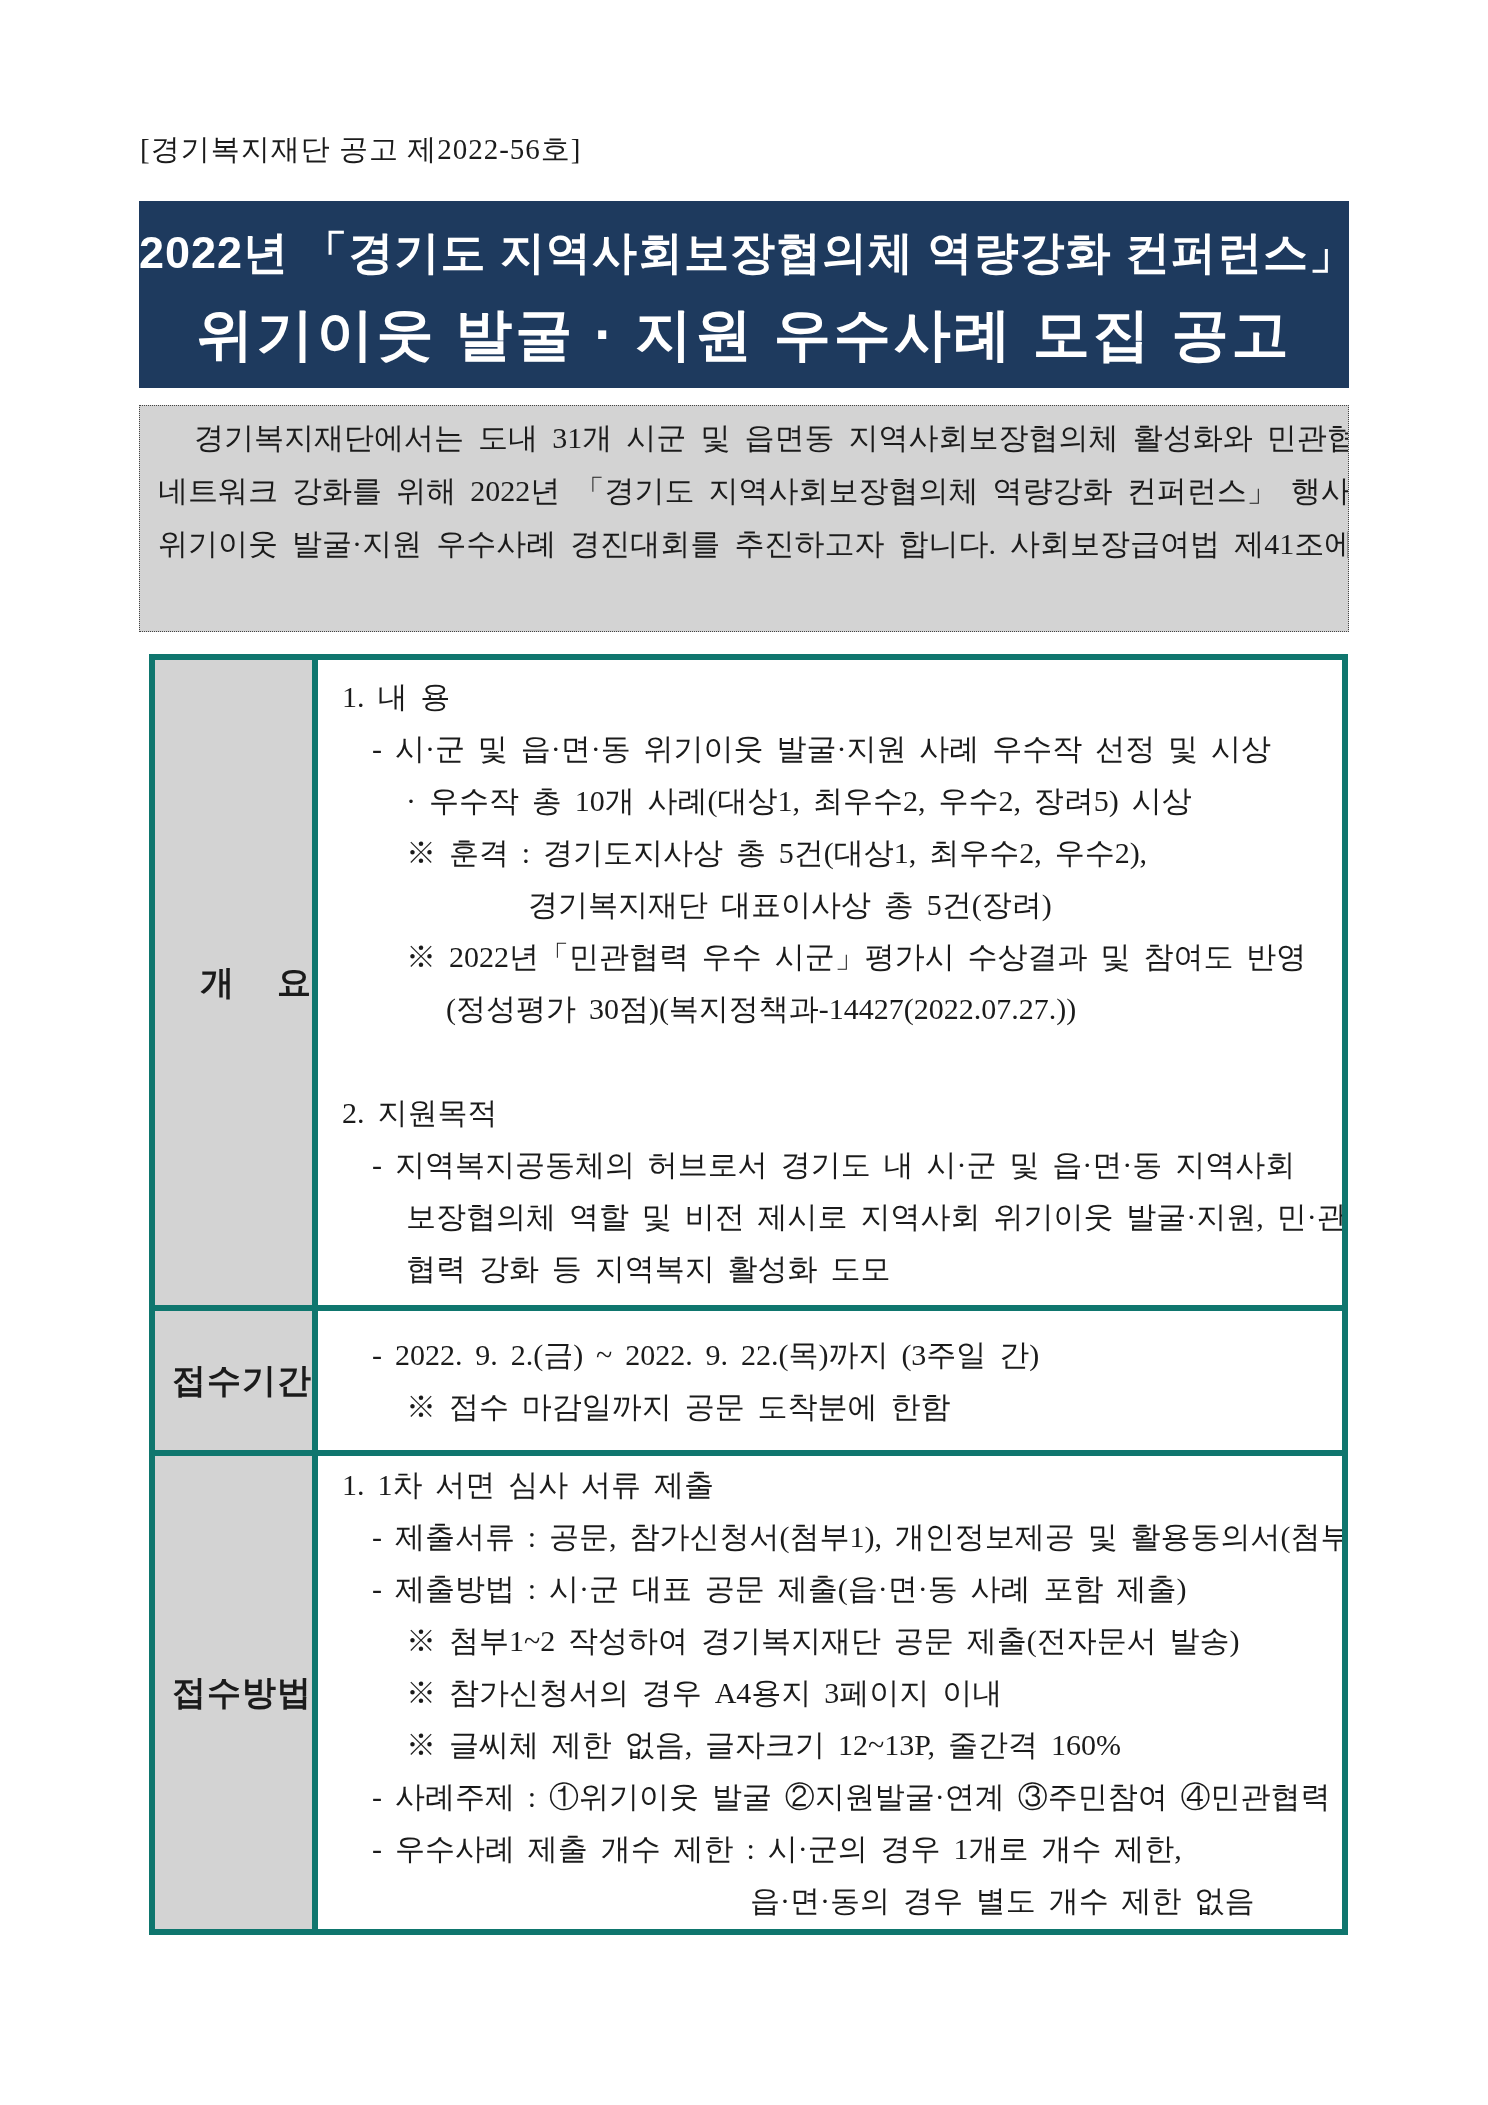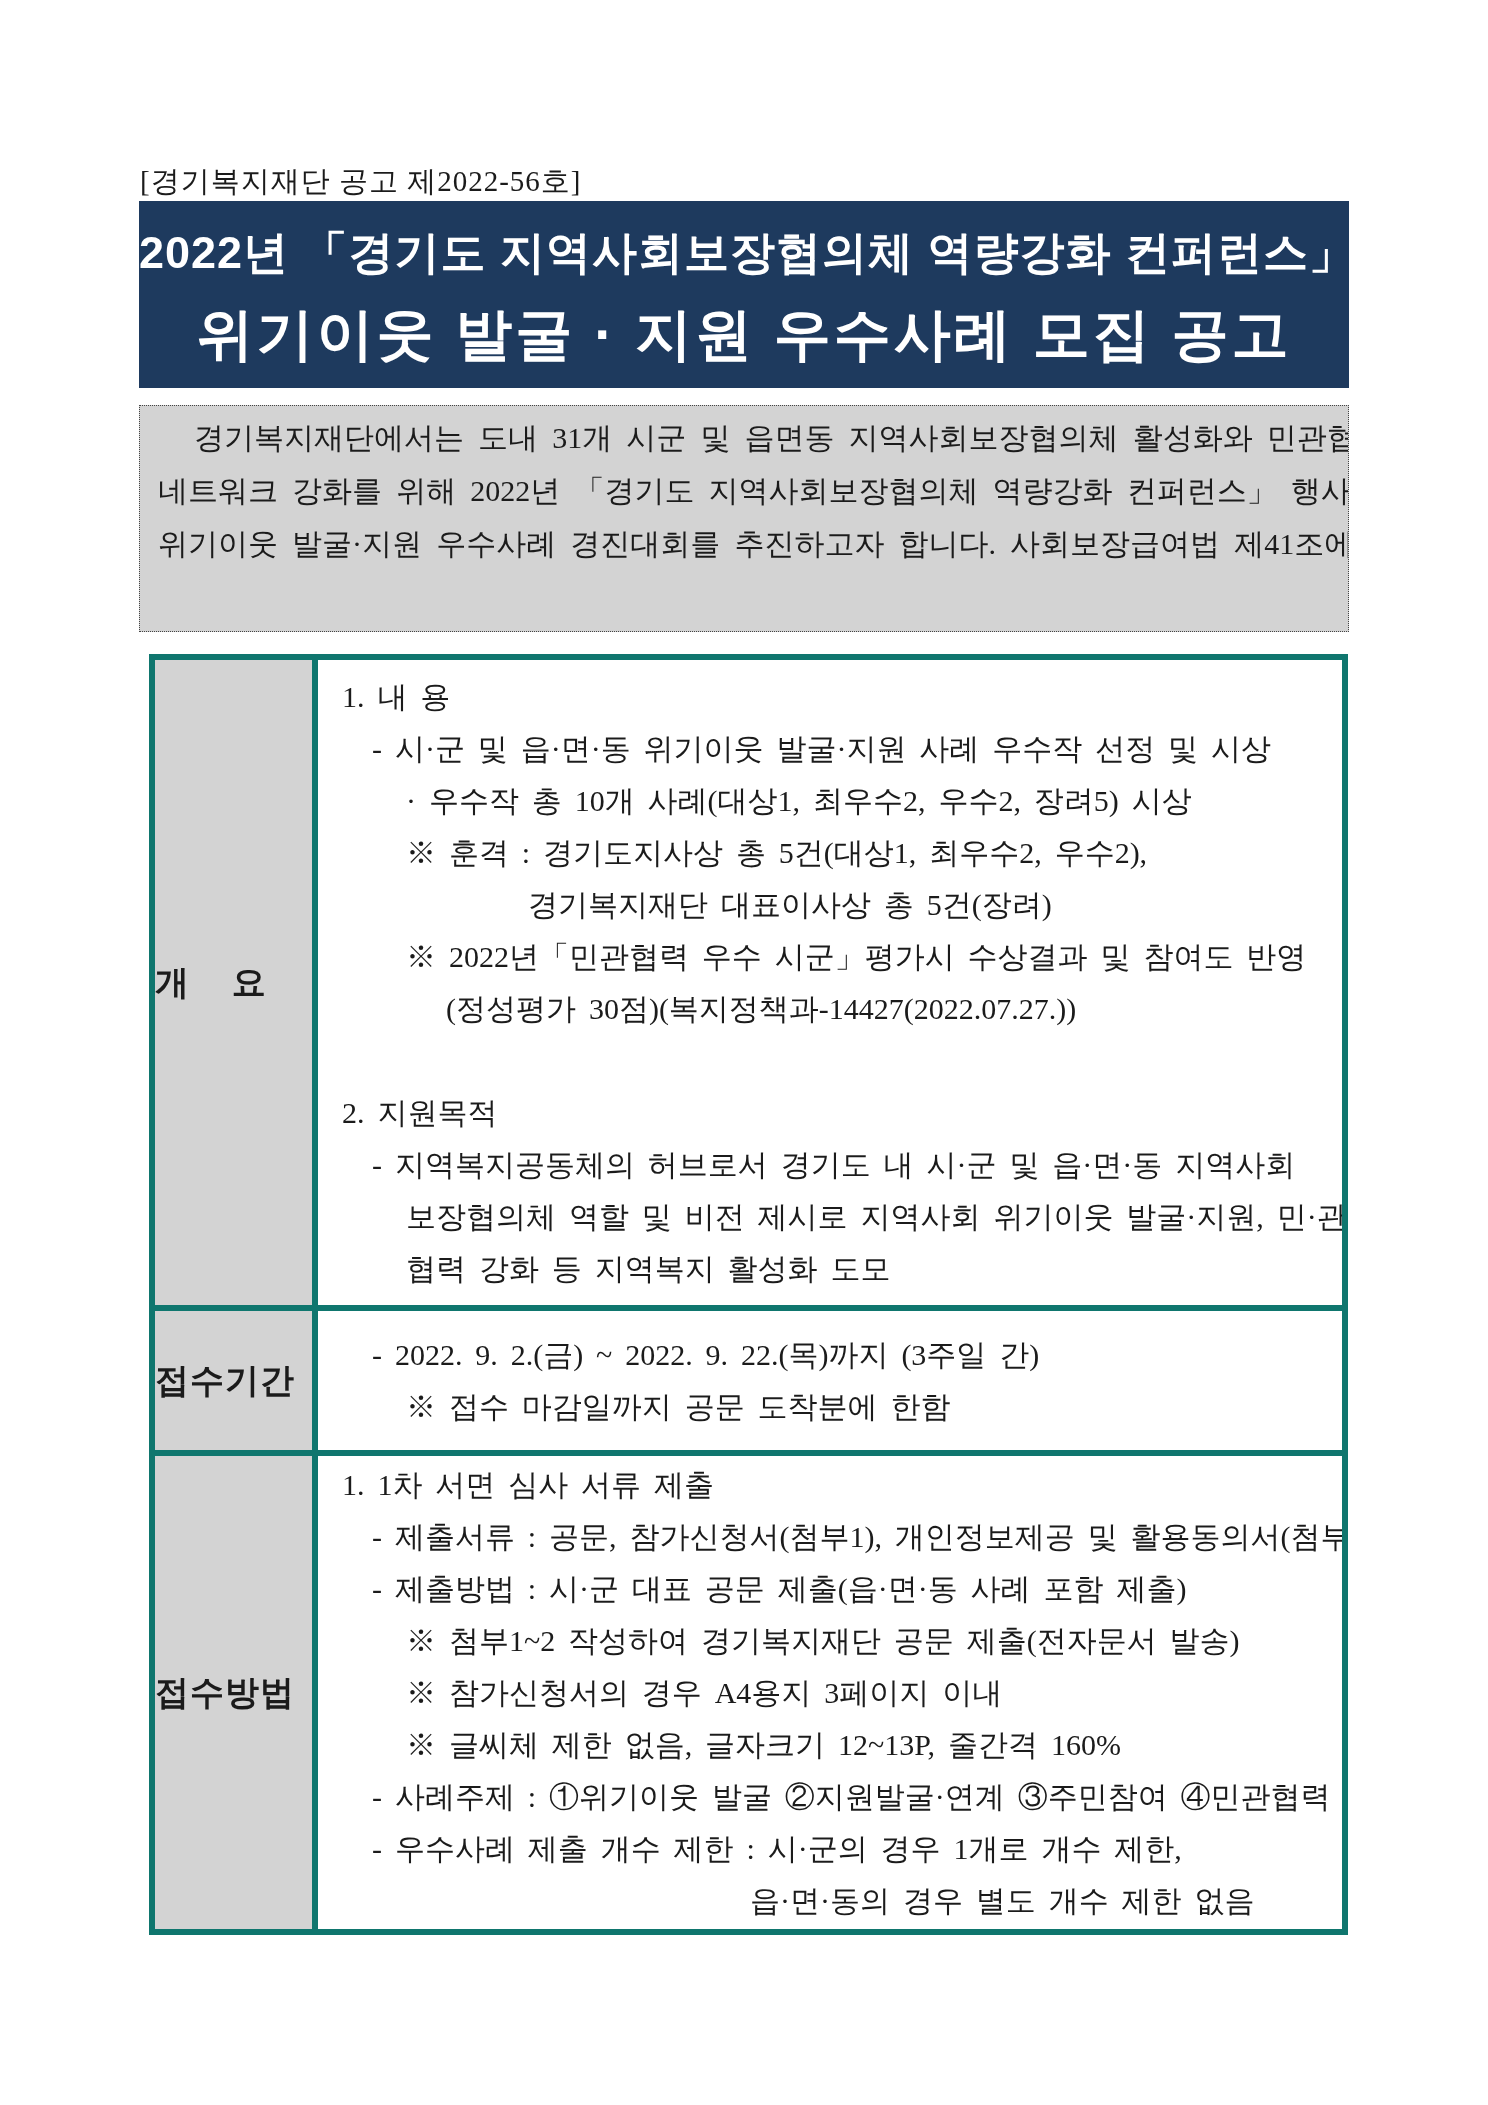--- a/index.html
+++ b/index.html
@@ -14,21 +14,20 @@
   }
   .abs { position: absolute; }
 
   
   #notice-number {
     left: 140px;
     top: 130px;
     font-size: 29px;
     letter-spacing: 1px;
     white-space: nowrap;
-    margin-top: 32px;
   }
 
   
   #title-banner {
     left: 139px;
     top: 194px;
     width: 1210px;
     height: 187px;
     background: #1e3a5e;
     color: #ffffff;
@@ -79,21 +78,21 @@
     table-layout: fixed;
   }
   #info-table td {
     border: 6px solid #0f766e;
     vertical-align: middle;
     padding: 0;
   }
   .label-cell {
     width: 157px;
     background: #d3d3d3;
-    text-align: left;
+    text-align: right;
     font-family: "Liberation Sans", "DejaVu Sans", sans-serif;
     font-weight: bold;
     font-size: 34px;
     letter-spacing: 1px;
     white-space: pre;
   }
   .content-cell {
     background: #ffffff;
     font-size: 30px;
     word-spacing: 0.18em;

